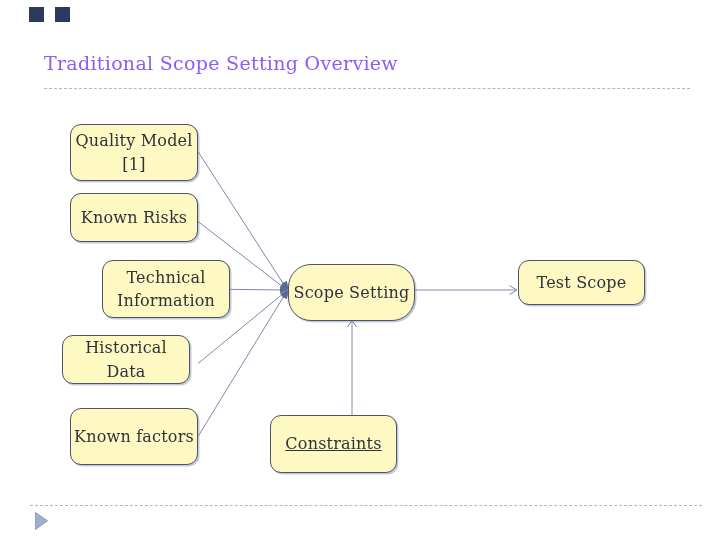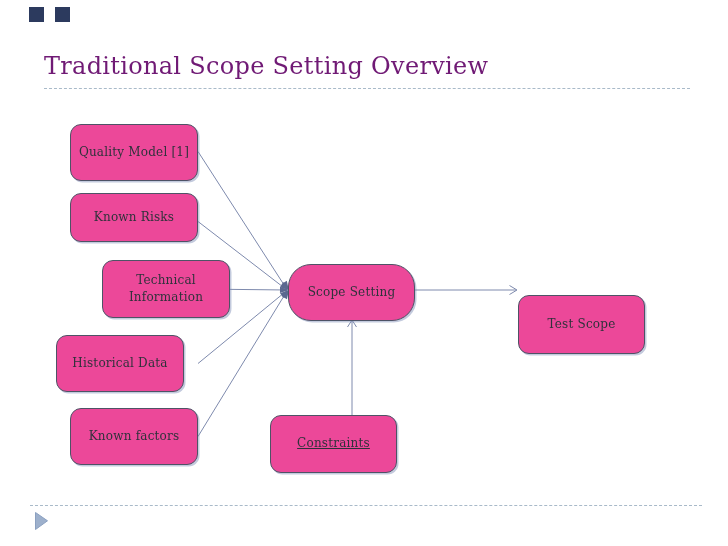--- a/index.html
+++ b/index.html
@@ -20,24 +20,24 @@
     background: #2c3a5e;
   }
   .accent-square.sq1 { left: 29px; }
   .accent-square.sq2 { left: 55px; }
 
   
   .slide-title {
     position: absolute;
     left: 44px; top: 52px;
     margin: 0;
-    font-size: 24px;
+    font-size: 19px;
     font-weight: 400;
     letter-spacing: 0.3px;
-    color: #701a75;
+    color: #8b5cf6;
     white-space: nowrap;
   }
   .rule {
     position: absolute;
     border-top: 1px dashed #a9bac9;
     height: 0;
   }
   .rule.top { left: 44px; top: 88px; width: 646px; }
   .rule.bottom { left: 30px; top: 505px; width: 672px; }
 
@@ -45,42 +45,42 @@
   .footer-triangle {
     position: absolute;
     left: 35px; top: 512px;
     width: 13px; height: 18px;
   }
 
   
   .node {
     position: absolute;
     box-sizing: border-box;
-    background: #ec4899;
+    background: #fef9c3;
     border: 1.5px solid #4e5366;
     border-radius: 11px;
     box-shadow: 1.5px 1.5px 0 rgba(122,138,180,0.45);
     display: flex;
     align-items: center;
     justify-content: center;
     text-align: center;
-    font-size: 12px;
+    font-size: 16px;
     color: #2f323b;
     letter-spacing: 0.2px;
     white-space: pre-line;
     line-height: 1.45;
     z-index: 2;
   }
   .b-quality      { left: 70px;  top: 124px; width: 128px; height: 57px; }
   .b-known        { left: 70px;  top: 193px; width: 128px; height: 49px; }
   .b-tech         { left: 70px;  top: 260px; width: 128px; height: 58px; margin-left: 32px; }
-  .b-hist         { left: 56px;  top: 335px; width: 128px; height: 57px; }
+  .b-hist         { left: 62px;  top: 335px; width: 128px; height: 49px; }
   .b-other        { left: 70px;  top: 408px; width: 128px; height: 57px; }
   .b-scope        { left: 288px; top: 264px; width: 127px; height: 57px; border-radius: 23px; }
-  .b-test         { left: 518px; top: 260px; width: 127px; height: 59px; margin-top: 35px; }
+  .b-test         { left: 518px; top: 260px; width: 127px; height: 45px; }
   .b-constraints  { left: 270px; top: 415px; width: 127px; height: 58px; text-decoration: underline; }
 
   .connectors {
     position: absolute;
     left: 0; top: 0;
     width: 728px; height: 546px;
     z-index: 1;
     pointer-events: none;
   }
 </style>

